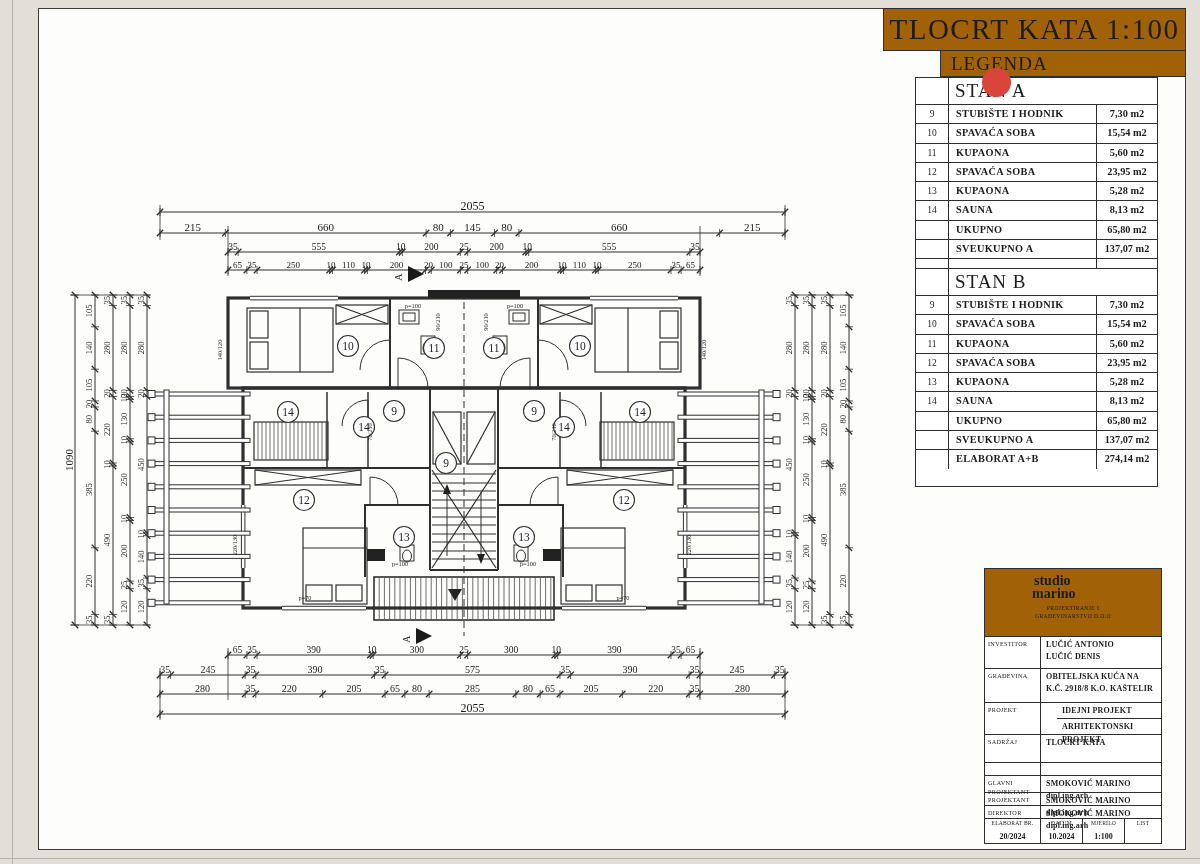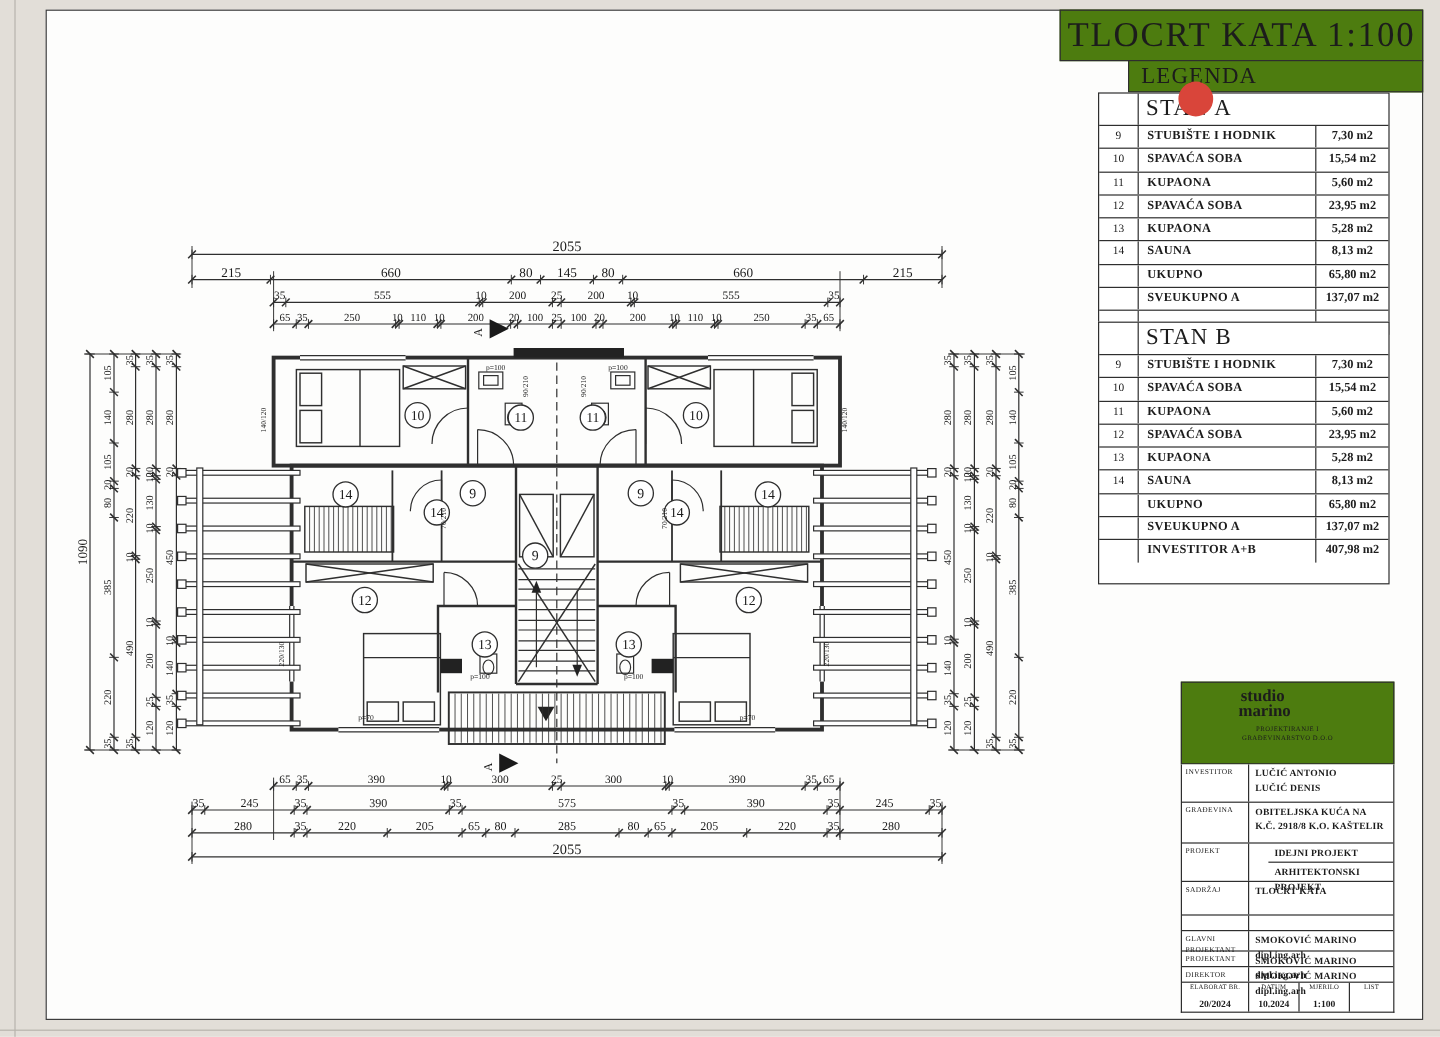--- a/index.html
+++ b/index.html
@@ -7,21 +7,21 @@
     width:1200px;height:864px;position:relative;overflow:hidden;
     background:#e2ded8;
     font-family:"Liberation Serif", serif;
     color:#1c1c1c;
   }
   .sheet{
     position:absolute;left:38px;top:8px;width:1148px;height:842px;
     background:#fdfdfc;border:1.6px solid #3c3c3c;box-sizing:border-box;
   }
   .edge-line{position:absolute;background:#b7b3ac;}
-  .box{position:absolute;border:1.5px solid #2e2e2e;background:#4d7c0f;box-sizing:border-box;z-index:4;}
+  .box{position:absolute;border:1.5px solid #2e2e2e;background:#a16207;box-sizing:border-box;z-index:4;}
   
   .title-box{left:883px;top:8px;width:303px;height:43px;display:flex;align-items:center;justify-content:center;}
   .title-box span{font-size:29px;letter-spacing:1.5px;white-space:nowrap;}
   .legenda-box{left:940px;top:50px;width:246px;height:27px;display:flex;align-items:center;}
   .legenda-box span{font-size:19px;padding-left:10px;letter-spacing:1px;}
   
   .stan-wrap{position:absolute;left:915px;width:243px;z-index:4;background:#fff;border:1.5px solid #2e2e2e;box-sizing:border-box;}
   #stan-a{top:77px;}
   #stan-b{top:268px;}
   .stan-header{display:flex;height:26px;border-bottom:1.5px solid #2e2e2e;align-items:center;}
@@ -1036,22 +1036,22 @@
         <div class="lg-label">UKUPNO</div>
         <div class="lg-area">65,80 m2</div>
       </div>
       <div class="lg-row">
         <div class="lg-no"></div>
         <div class="lg-label">SVEUKUPNO A</div>
         <div class="lg-area">137,07 m2</div>
       </div>
       <div class="lg-row">
         <div class="lg-no"></div>
-        <div class="lg-label">INVESTITOR A+B</div>
-        <div class="lg-area">407,98 m2</div>
+        <div class="lg-label">ELABORAT A+B</div>
+        <div class="lg-area">274,14 m2</div>
       </div>
     </div>
   <div class="stan-footer"></div>
 </div>
 
 <div class="red-dot" id="red-dot" style="background: rgb(217, 69, 58);"></div>
 
 <div class="box logo-box"></div>
 <div class="logo-text" id="logo-studio" style="left:1034px;top:573px;">studio</div>
 <div class="logo-text" id="logo-marino" style="left:1032px;top:586px;">marino</div>

